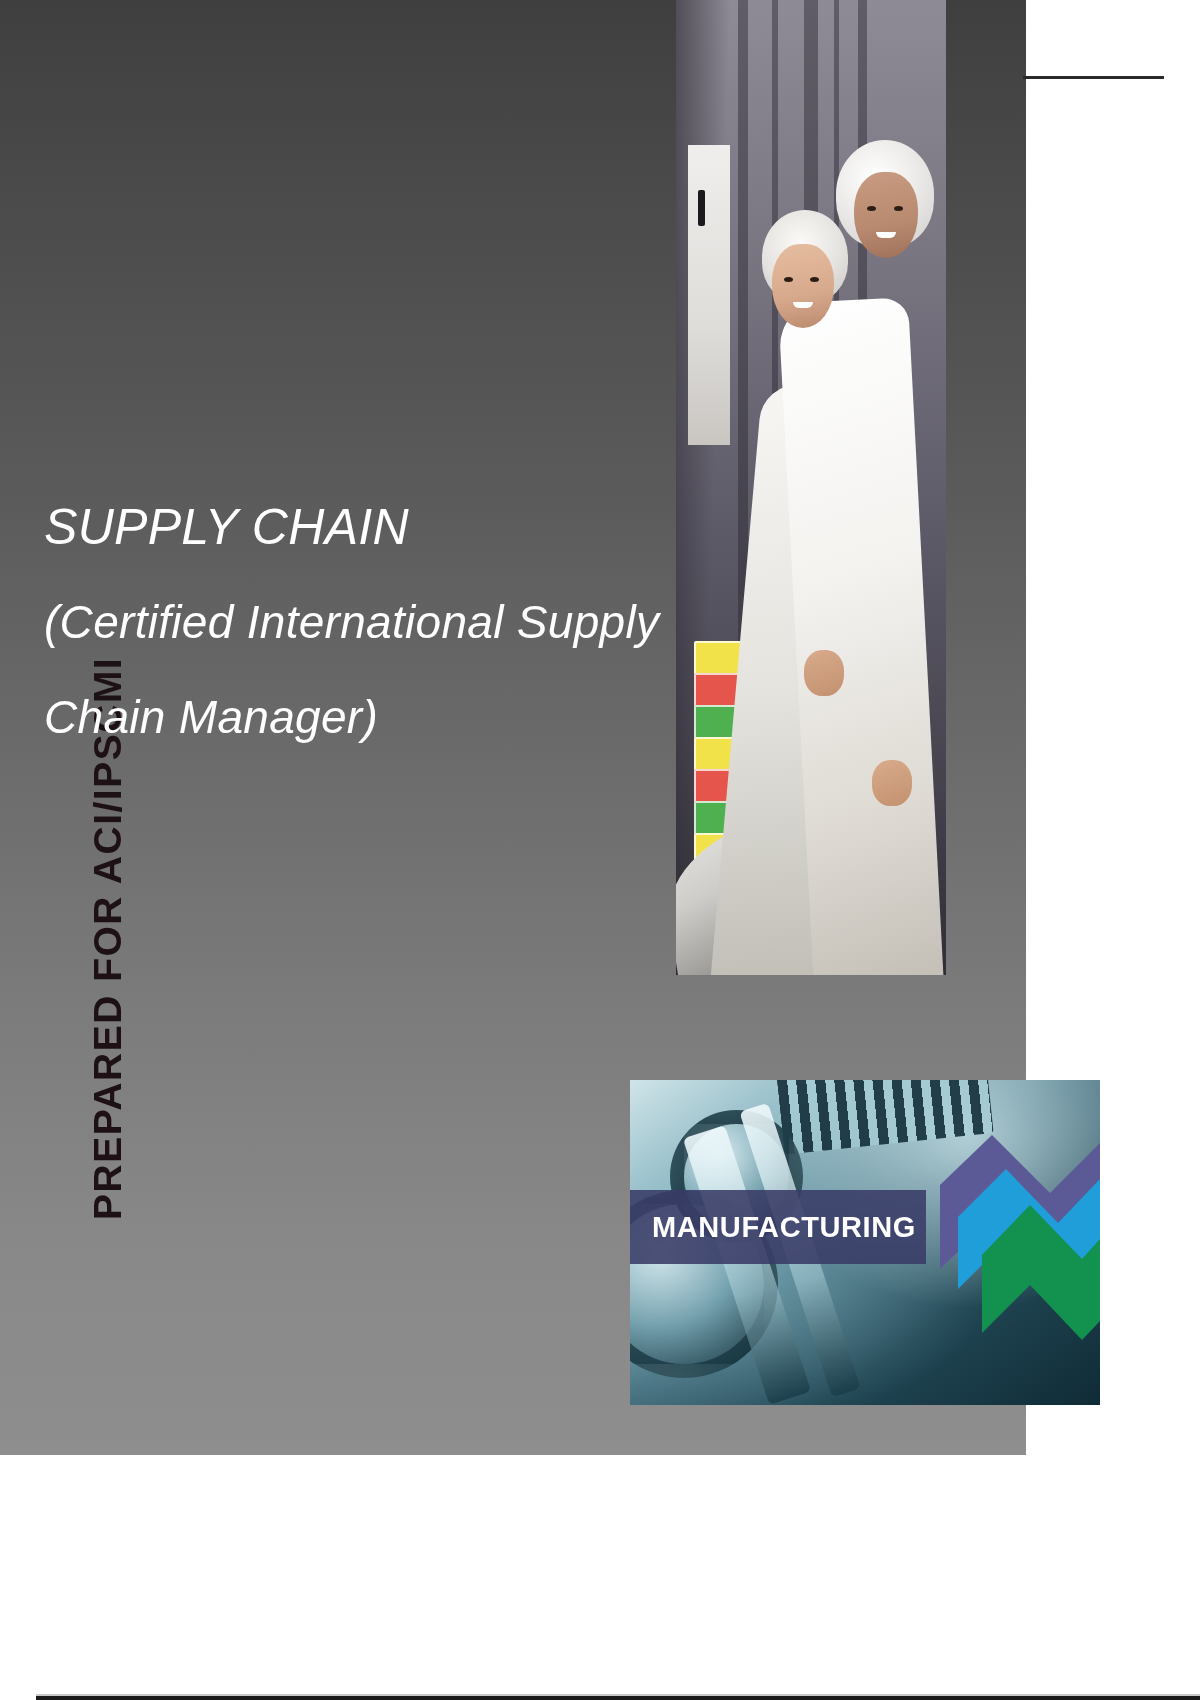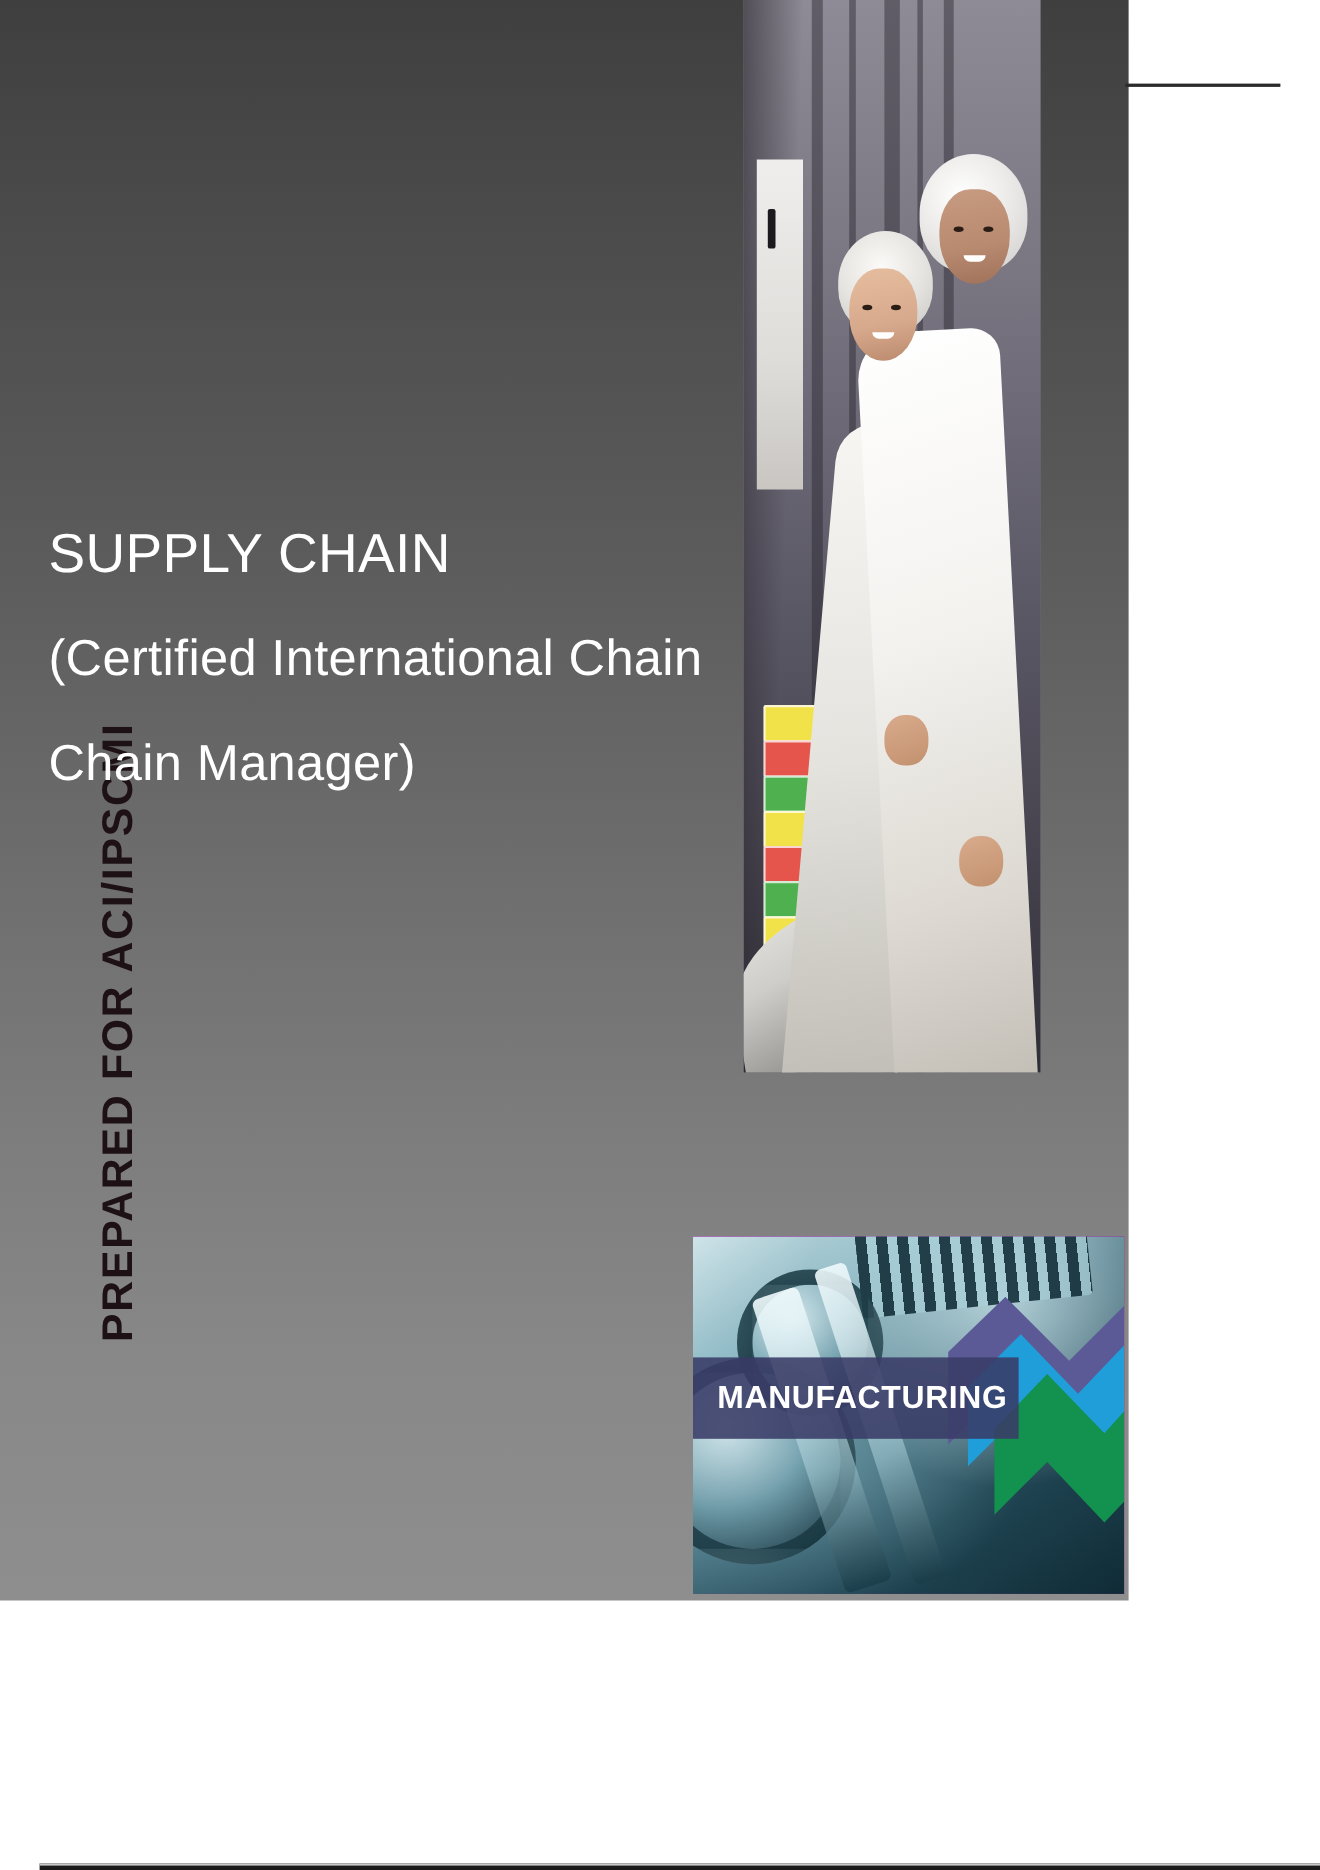--- a/index.html
+++ b/index.html
@@ -58,22 +58,23 @@
     line-height: 50px;
     white-space: nowrap;
     text-align: left;
     font-family: "Liberation Sans", sans-serif;
   }
 
   
   #title-block {
     position: absolute;
     left: 44px;
-    top: 456px;
+    top: 480px;
     width: 580px;
+    font-style: italic;
   }
   .title-line {
     color: #ffffff;
     font-size: 50px;
     line-height: 95px;
     font-weight: 400;
     letter-spacing: 0.3px;
     white-space: nowrap;
     font-family: "Liberation Sans", sans-serif;
   }
@@ -229,22 +230,22 @@
     width: 40px;
     height: 46px;
     border-radius: 45%;
     background: linear-gradient(160deg,#d9ab8c 0%, #c2916f 100%);
   }
 
   
   #photo-manufacturing {
     position: absolute;
     left: 630px;
-    top: 1124px;
-    width: 392px;
+    top: 1080px;
+    width: 470px;
     height: 325px;
     overflow: hidden;
     background: #a21caf;
   }
   #photo-manufacturing .mfg-bg {
     position: absolute;
     inset: 0;
     background:
       radial-gradient(ellipse at 72% 18%, rgba(210,235,240,0.75) 0%, rgba(210,235,240,0) 45%),
       radial-gradient(ellipse at 22% 62%, rgba(150,200,212,0.45) 0%, rgba(150,200,212,0) 50%),
@@ -326,21 +327,21 @@
 <body>
 
 <div id="slide-page">
 
   <div id="gray-panel"></div>
 
   <div id="side-caption">PREPARED FOR ACI/IPSCMI</div>
 
   <div id="title-block">
     <div class="title-line">SUPPLY CHAIN</div>
-    <div class="title-line sub">(Certified International Chain</div>
+    <div class="title-line sub">(Certified International Supply</div>
     <div class="title-line sub">Chain Manager)</div>
   </div>
 
   <div id="photo-factory">
     <div class="bg-machinery"></div>
     <div class="bar" style="left:62px;width:10px;"></div>
     <div class="bar" style="left:96px;width:6px;"></div>
     <div class="bar" style="left:128px;width:14px;"></div>
     <div class="bar" style="left:158px;width:5px;"></div>
     <div class="bar" style="left:182px;width:9px;"></div>

